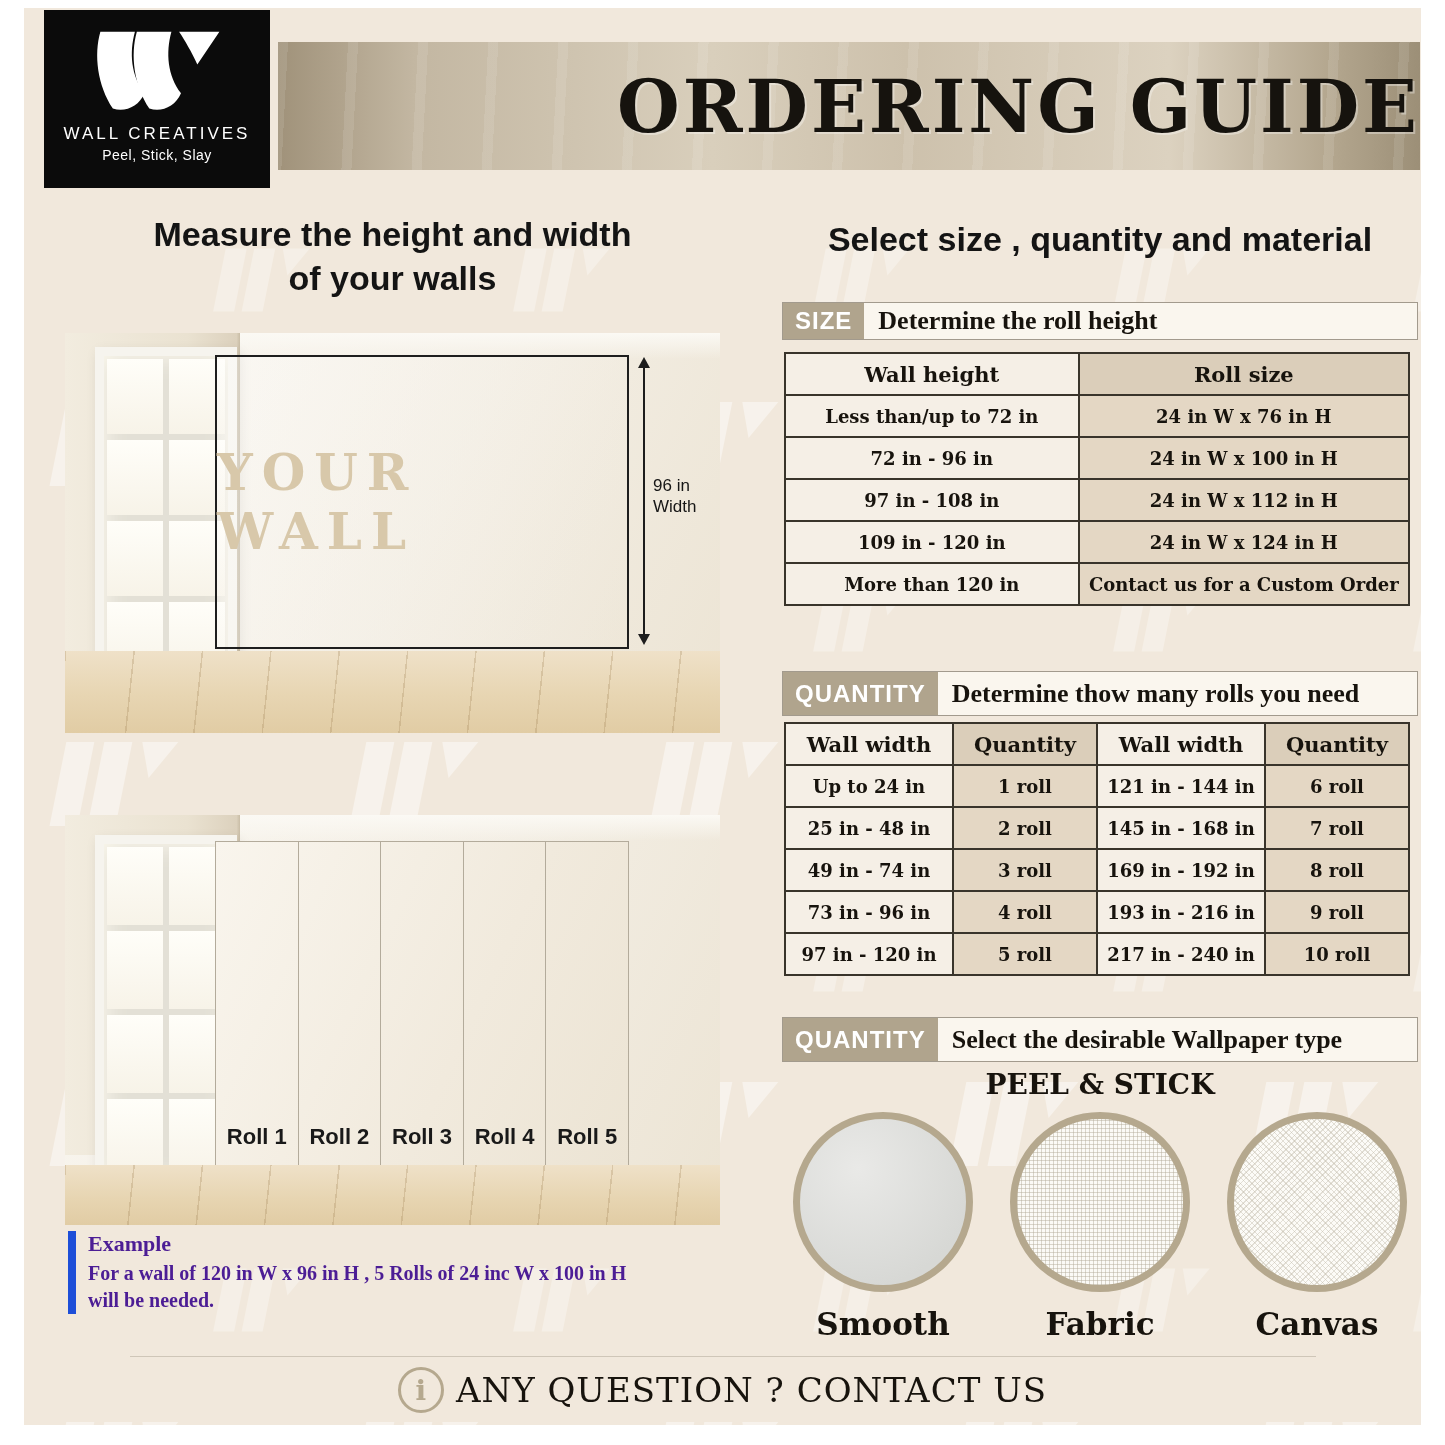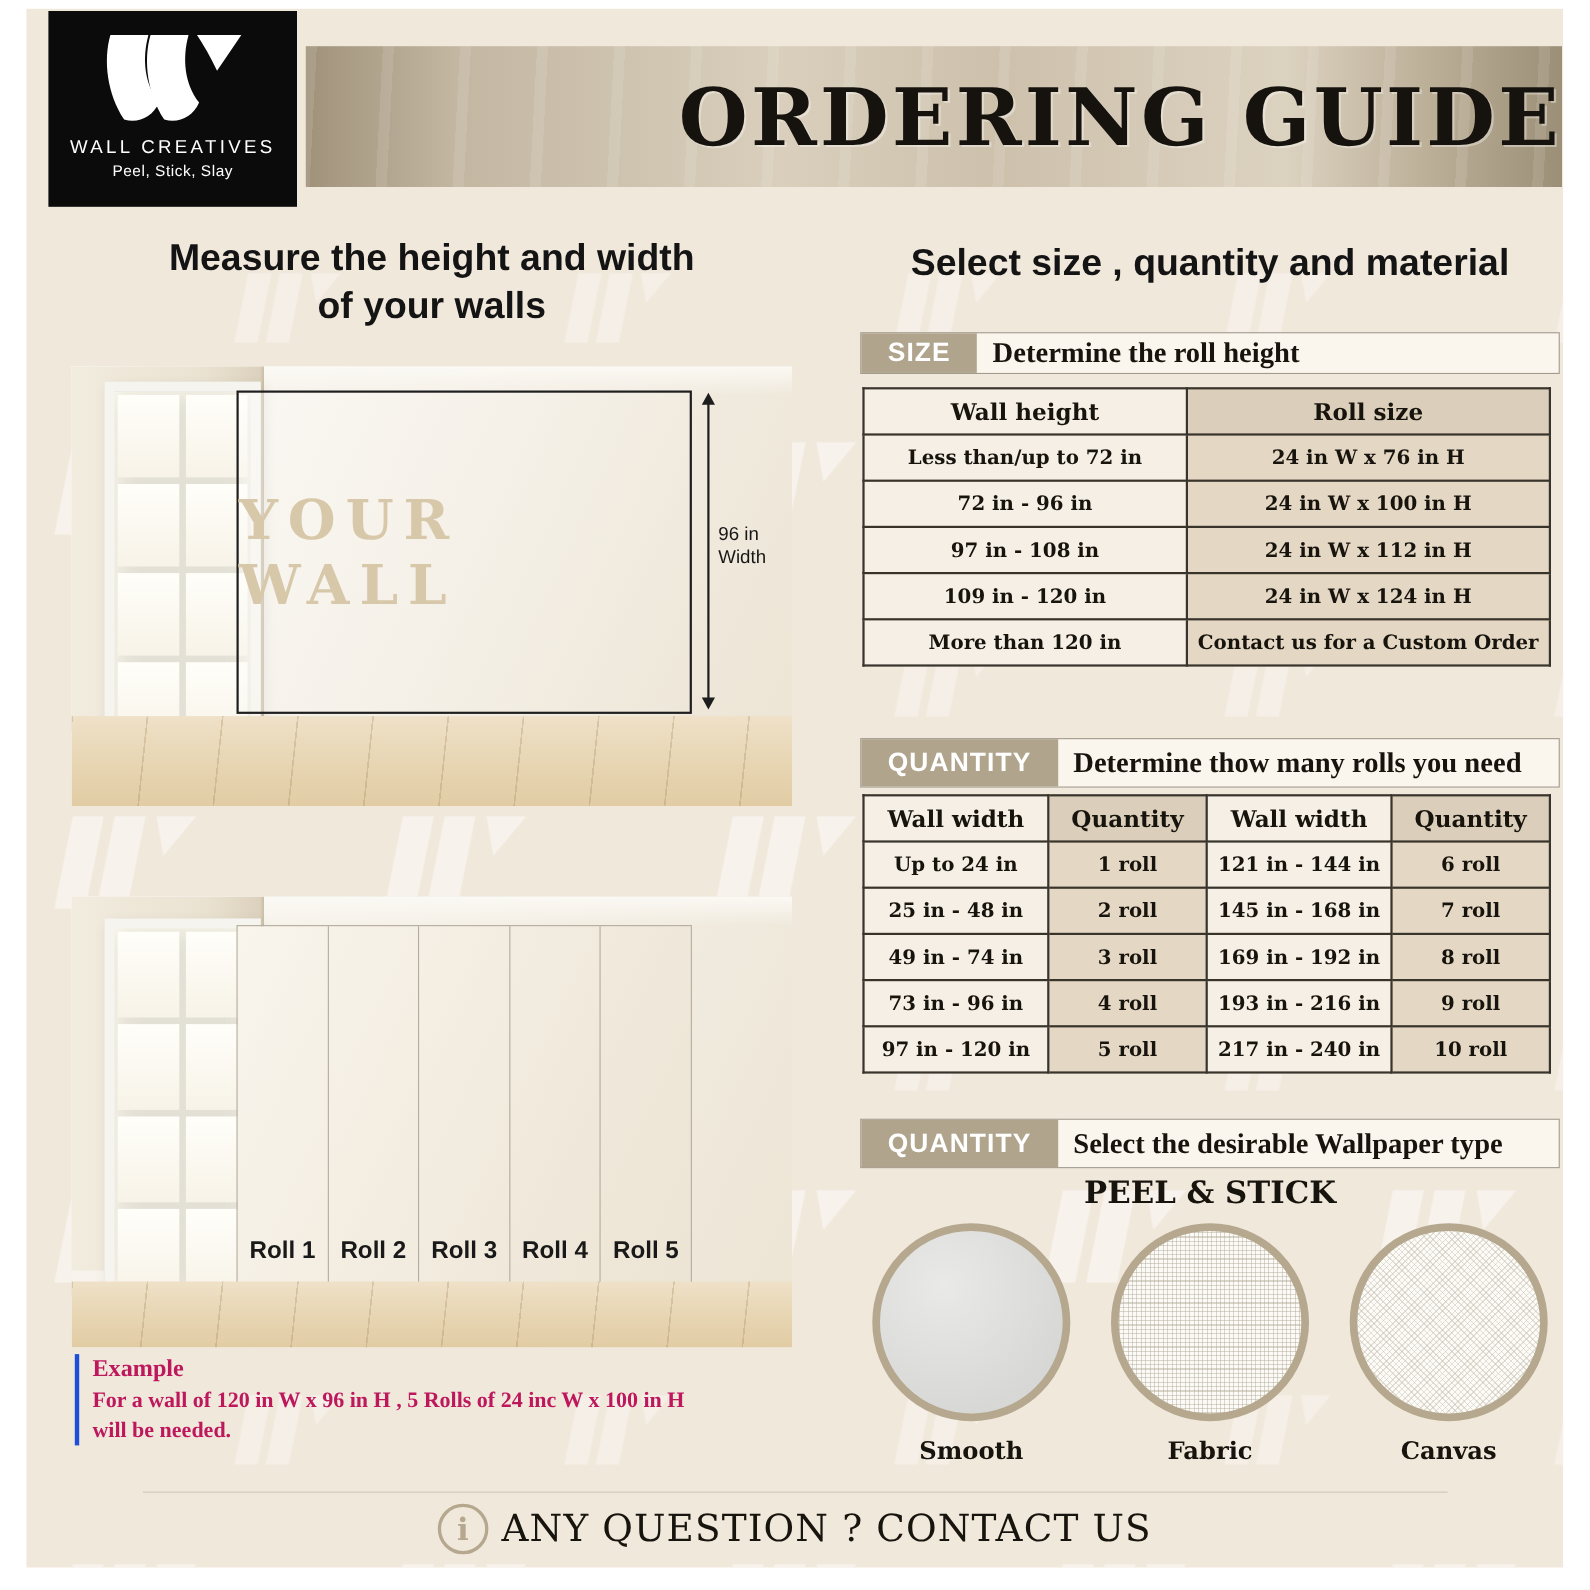--- a/index.html
+++ b/index.html
@@ -73,30 +73,30 @@
   .strip{flex:1;position:relative;border-right:1px solid #b3ab9b;}
   .strip:last-child{border-right:none;}
   .roll-label{position:absolute;left:0;right:0;bottom:16px;text-align:center;
     font-weight:700;font-size:22px;color:#191919;}
   .rw{position:absolute;left:150px;top:356px;width:104px;display:flex;align-items:center;color:#161616;}
   .rw .tri-left{border-top-width:5px;border-bottom-width:5px;border-right-width:9px;}
   .rw .tri-right{border-top-width:5px;border-bottom-width:5px;border-left-width:9px;}
   .rw .txt{font-size:12.5px;font-weight:700;padding:0 2px;white-space:nowrap;}
 
   
-  .example{position:absolute;left:68px;top:1231px;width:662px;border-left:4px solid #1d4ed8;
-    padding-left:12px;font-family:"Liberation Serif",serif;font-weight:700;color:#be185d;}
+  .example{position:absolute;left:68px;top:1231px;width:662px;border-left:8px solid #1d4ed8;
+    padding-left:12px;font-family:"Liberation Serif",serif;font-weight:700;color:#4c1d95;}
   .example .t{font-size:22px;margin-bottom:3px;}
   .example .l{font-size:20px;line-height:1.35;white-space:nowrap;}
 
   
   .bar{position:absolute;left:782px;width:636px;display:flex;align-items:stretch;
     background:#faf6ee;border:1px solid #a29a8d;box-sizing:border-box;}
   #size-bar{top:302px;height:38px;} #quant-bar{top:671px;height:45px;} #mat-bar{top:1017px;height:45px;}
-  .badge{background:#b0a48d;color:#ffffff;display:flex;align-items:center;padding:0 24px;
+  .badge{background:#b0a48d;color:#ffffff;display:flex;align-items:center;padding:0 12px;
     font-weight:700;font-size:24px;letter-spacing:1px;}
   .bar-title{display:flex;align-items:center;padding-left:14px;font-family:"Liberation Serif",serif;
     font-weight:700;font-size:26px;color:#17130d;}
 
   
   table{border-collapse:collapse;position:absolute;left:784px;width:626px;table-layout:fixed;}
   #size-table{top:352px;} #quant-table{top:722px;}
   th,td{border:2px solid #39342b;text-align:center;vertical-align:middle;height:40px;
     font-family:"DejaVu Serif",serif;color:#17130d;padding:0 2px;}
   th{font-size:21px;font-weight:700;} td{font-size:18px;font-weight:700;}
@@ -108,21 +108,21 @@
   .mats{position:absolute;left:788px;top:1112px;width:624px;display:flex;justify-content:space-between;}
   .mat{width:190px;display:flex;flex-direction:column;align-items:center;}
   .circle{width:180px;height:180px;border:7px solid #b5a88e;border-radius:50%;box-sizing:border-box;}
   .tex-smooth{background:radial-gradient(circle at 35% 30%,#e9e9e7,#d7d8d5 75%);}
   .tex-fabric{background-color:#fbfaf6;background-image:
     repeating-linear-gradient(0deg,rgba(176,168,150,.45) 0 1px,rgba(0,0,0,0) 1px 4px),
     repeating-linear-gradient(90deg,rgba(176,168,150,.45) 0 1px,rgba(0,0,0,0) 1px 4px);}
   .tex-canvas{background-color:#fcfbf7;background-image:
     repeating-linear-gradient(45deg,rgba(190,183,166,.42) 0 1px,rgba(0,0,0,0) 1px 4px),
     repeating-linear-gradient(-45deg,rgba(190,183,166,.42) 0 1px,rgba(0,0,0,0) 1px 4px);}
-  .mat-label{margin-top:14px;font-family:"DejaVu Serif",serif;font-weight:700;font-size:22px;color:#17130d;}
+  .mat-label{margin-top:14px;font-family:"DejaVu Serif",serif;font-weight:700;font-size:31px;color:#17130d;}
 
   
   .divider{position:absolute;left:130px;top:1356px;width:1186px;height:1px;background:#cfc6b8;}
   .footer{position:absolute;left:0;top:1367px;width:1445px;display:flex;align-items:center;
     justify-content:center;gap:12px;}
   .info-circ{width:46px;height:46px;border:3px solid #b5a88e;border-radius:50%;box-sizing:border-box;
     display:flex;align-items:center;justify-content:center;
     font-family:"DejaVu Serif",serif;font-weight:700;font-size:28px;color:#b5a88e;}
   .footer .txt{font-family:"DejaVu Serif",serif;font-weight:400;font-size:34px;letter-spacing:1px;color:#17130d;}
 </style>

